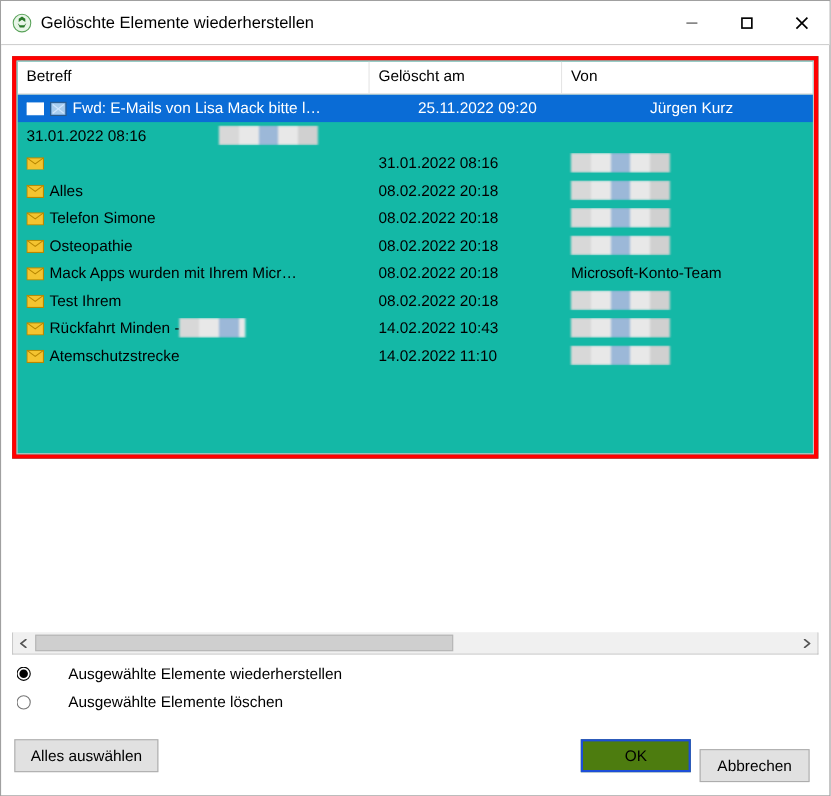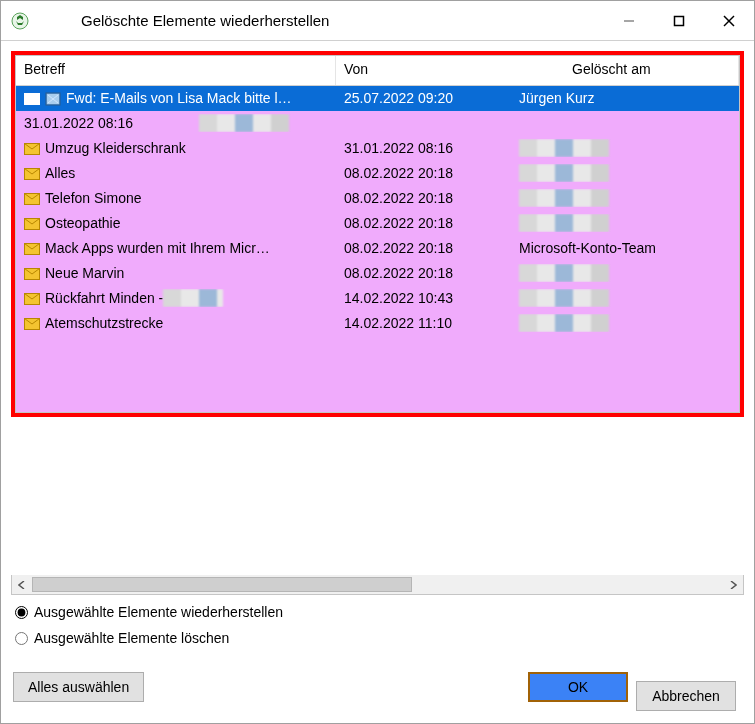--- a/index.html
+++ b/index.html
@@ -19,21 +19,20 @@
     display:flex;
     flex-direction:column;
   }
   .titlebar {
     height:40px;
     display:flex;
     align-items:center;
     padding-left:10px;
     background:#fff;
     border-bottom:1px solid #d0d0d0;
-    gap:44px;
   }
   .titlebar .icon-slot {
     width:18px; height:18px; margin-right:8px;
     display:flex; align-items:center; justify-content:center;
   }
   .title-text { flex:1; font-size:15px; }
   .win-btns { display:flex; height:100%; }
   .win-btn {
     width:50px; height:100%;
     display:flex; align-items:center; justify-content:center;
@@ -45,21 +44,21 @@
     flex:1;
     display:flex;
     flex-direction:column;
     padding:10px 10px 0 10px;
   }
 
   .list-wrap {
     border:4px solid #ff0000;
     height:366px;
     position:relative;
-    background:#f0abfc;
+    background:#14b8a6;
   }
   .list-inner {
     position:absolute; inset:0;
     border:1px solid #c5c5c5;
     overflow:hidden;
     display:flex; flex-direction:column;
   }
   .columns {
     display:flex;
     height:30px;
@@ -77,21 +76,21 @@
   .col-from    { flex:1; border-right:none; }
 
   .rows { flex:1; overflow:hidden; }
   .row {
     display:flex;
     height:25px;
     align-items:center;
     font-size:14px;
     border-bottom:1px solid transparent;
   }
-  .row.selected { background:#0a6cd6; color:#fff; }
+  .row.selected { background:#0a6cd6; color:#fff;gap:36px; }
   .cell {
     padding:0 8px;
     overflow:hidden; white-space:nowrap; text-overflow:ellipsis;
     display:flex; align-items:center;
   }
   .cell-subject { width:320px; }
   .cell-deleted { width:175px; }
   .cell-from    { flex:1; }
   .mail-icon {
     width:16px; height:12px; margin-right:5px; flex:0 0 auto;
@@ -124,38 +123,38 @@
     display:flex; align-items:center; justify-content:center;
     background:#f0f0f0;
   }
   .sb-track { flex:1; height:100%; background:#f0f0f0; position:relative; }
   .sb-thumb {
     position:absolute; left:0; top:2px; bottom:2px; width:55%;
     background:#cfcfcf; border:1px solid #b5b5b5;
   }
 
   .radios { padding:4px 0 6px 2px; font-size:14px; }
-  .radio-row { display:flex; align-items:center; height:26px; }
+  .radio-row { display:flex; align-items:center; height:26px;gap:28px; }
   .radio-row input { margin:0 6px 0 2px; accent-color:#000; }
   .btn-row {
     display:flex;
     align-items:center;
     padding:6px 8px 12px 2px;
   }
   .btn {
     height:30px;
     min-width:100px;
     padding:0 14px;
     background:#e1e1e1;
     border:1px solid #adadad;
     font-size:14px;
     display:flex; align-items:center; justify-content:center;
     margin-right:8px;
   }
-  .btn.primary { border:2px solid #a16207; background:#3b82f6; }
+  .btn.primary { border:2px solid #1d4ed8; background:#4d7c0f; }
   .btn-row .gap { flex:1; }
 
 </style>
 </head>
 <body>
 
 <div class="window">
 
   <div class="titlebar">
     <span class="icon-slot">
@@ -185,55 +184,54 @@
       </div>
     </div>
   </div>
 
   <div class="content">
 
     <div class="list-wrap">
       <div class="list-inner">
         <div class="columns">
           <div class="col col-subject">Betreff</div>
+          <div class="col col-deleted">Gelöscht am</div>
           <div class="col col-from">Von</div>
-          <div class="col col-deleted">Gelöscht am</div>
         </div>
         <div class="rows" id="rows">
             <div class="row selected">
               <div class="cell cell-subject">
                 <span class="mail-icon"><svg width="16" height="12" viewBox="0 0 16 12">
                     <rect x="0.5" y="0.5" width="15" height="11" fill="#fff" stroke="#fff"></rect>
                     <path d="M0.5 0.5 L8 6 L15.5 0.5" fill="none" stroke="#fff"></path>
                   </svg></span>
                 <span class="mail-icon"><svg width="16" height="14" viewBox="0 0 16 14">
                     <rect x="1" y="1" width="14" height="12" fill="#6aa0d8" stroke="#2a5a8a"></rect>
                     <rect x="2" y="2" width="12" height="10" fill="#a8cdee"></rect>
                     <path d="M3 3 L13 11 M13 3 L3 11" stroke="#cfe6ff" stroke-width="1"></path>
                   </svg></span>
                 <span>Fwd: E-Mails von Lisa Mack bitte l…</span>
               </div>
-              <div class="cell cell-deleted">25.07.2022 09:20</div>
+              <div class="cell cell-deleted">25.11.2022 09:20</div>
               <div class="cell cell-from">
                 <span>Jürgen Kurz</span>
               </div>
             </div>
             <div class="row">
               <div class="cell cell-deleted">31.01.2022 08:16</div>
               <div class="cell cell-from">
                 <span class="pix"></span>
               </div>
             </div>
             <div class="row">
               <div class="cell cell-subject">
                 <span class="mail-icon"><svg width="16" height="12" viewBox="0 0 16 12">
                     <rect x="0.5" y="0.5" width="15" height="11" fill="#f4c430" stroke="#b88700"></rect>
                     <path d="M0.5 0.5 L8 6 L15.5 0.5" fill="none" stroke="#b88700"></path>
                   </svg></span>
-                <span>Umzug Kleiderschrank</span>
               </div>
               <div class="cell cell-deleted">31.01.2022 08:16</div>
               <div class="cell cell-from">
                 <span class="pix"></span>
               </div>
             </div>
             <div class="row">
               <div class="cell cell-subject">
                 <span class="mail-icon"><svg width="16" height="12" viewBox="0 0 16 12">
                     <rect x="0.5" y="0.5" width="15" height="11" fill="#f4c430" stroke="#b88700"></rect>
@@ -284,21 +282,21 @@
               <div class="cell cell-from">
                 <span>Microsoft-Konto-Team</span>
               </div>
             </div>
             <div class="row">
               <div class="cell cell-subject">
                 <span class="mail-icon"><svg width="16" height="12" viewBox="0 0 16 12">
                     <rect x="0.5" y="0.5" width="15" height="11" fill="#f4c430" stroke="#b88700"></rect>
                     <path d="M0.5 0.5 L8 6 L15.5 0.5" fill="none" stroke="#b88700"></path>
                   </svg></span>
-                <span>Neue Marvin</span>
+                <span>Test Ihrem</span>
               </div>
               <div class="cell cell-deleted">08.02.2022 20:18</div>
               <div class="cell cell-from">
                 <span class="pix"></span>
               </div>
             </div>
             <div class="row">
               <div class="cell cell-subject">
                 <span class="mail-icon"><svg width="16" height="12" viewBox="0 0 16 12">
                     <rect x="0.5" y="0.5" width="15" height="11" fill="#f4c430" stroke="#b88700"></rect>

